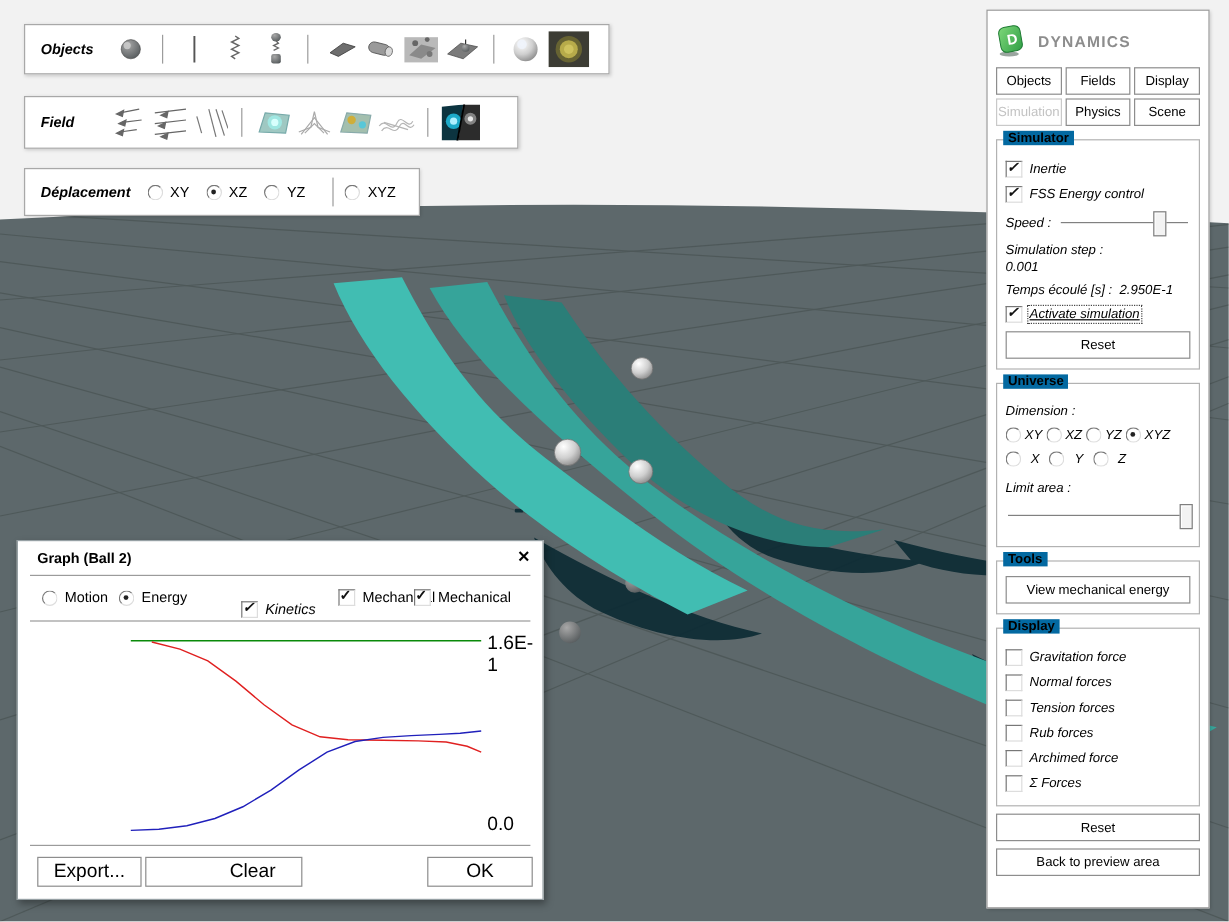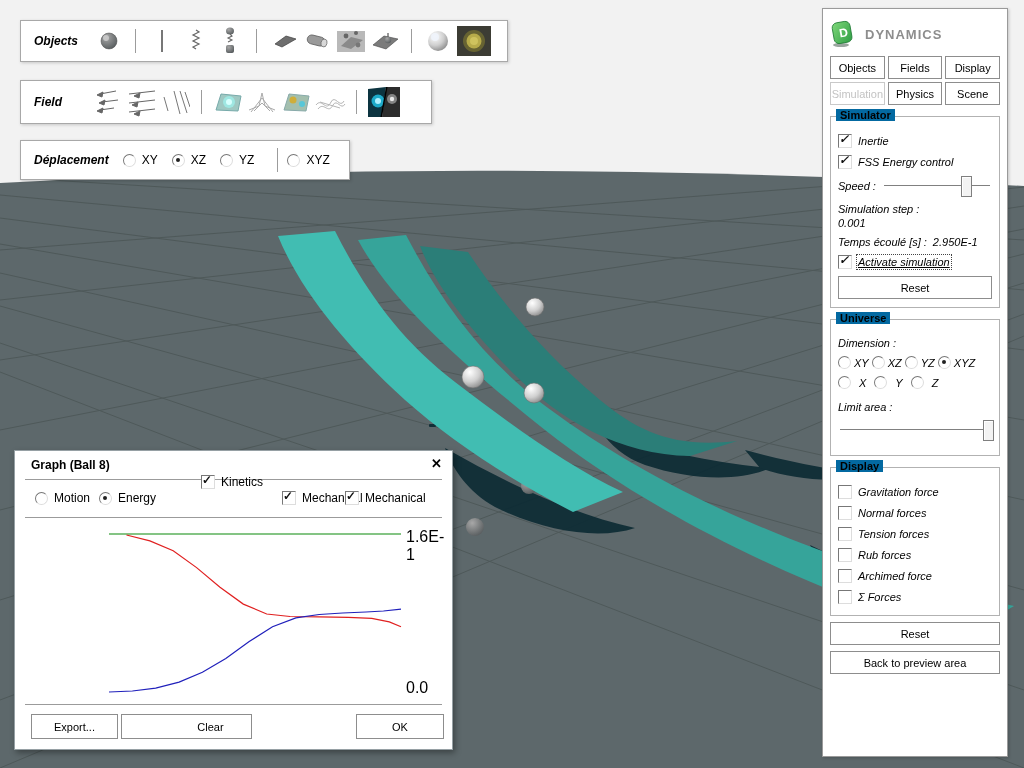--- a/index.html
+++ b/index.html
@@ -39,21 +39,21 @@
 
   
   #graph-dialog{position:absolute;left:14px;top:450px;width:437px;height:298px;background:#fff;
                 border:1px solid #96a0a4;box-shadow:2px 3px 6px rgba(0,0,0,.35);z-index:6;}
   #graph-dialog .dlg-title{position:absolute;left:16px;top:7px;font-size:12px;font-weight:bold;}
   #graph-dialog .dlg-close{position:absolute;right:10px;top:5px;font-size:13px;font-weight:bold;cursor:pointer;}
   .dlg-hr{position:absolute;left:10px;right:10px;height:1px;background:#9b9b9b;}
   #graph-dialog .ctl{position:absolute;font-size:12px;}
   #graph-dialog .ylab{position:absolute;font-size:16px;}
   #plot-svg{position:absolute;left:0;top:0;pointer-events:none;}
-  .dlg-btn{position:absolute;height:23px;font-size:11px;}
+  .dlg-btn{position:absolute;height:23px;font-size:16px;}
 
   
   #panel{position:absolute;left:822px;top:8px;width:186px;height:749px;background:#fff;
          border:1px solid #9a9a9a;box-shadow:1px 1px 3px rgba(0,0,0,.2);z-index:5;
          box-sizing:border-box;padding:6px 7px;display:flex;flex-direction:column;}
   #brand-row{display:flex;align-items:center;gap:9px;height:38px;margin-bottom:3px;}
   #brand-text{font-size:13px;font-weight:bold;color:#8d8d8d;letter-spacing:1px;}
   #nav-grid{display:grid;grid-template-columns:repeat(3,1fr);gap:3px;}
   #nav-grid .btn{height:21px;}
   .group{border:1px solid #b2b2b2;position:relative;padding:10px 7px 8px 7px;margin-top:11px;}
@@ -285,33 +285,33 @@
     <span>YZ</span>
   </div>
   <div class="tb-sep"></div>
   <div class="ctl">
     <span class="rd"></span>
     <span>XYZ</span>
   </div>
 </div>
 
 <div id="graph-dialog">
-  <span class="dlg-title">Graph (Ball 8)</span>
+  <span class="dlg-title">Graph (Ball 2)</span>
   <span class="dlg-close">✕</span>
   <div class="dlg-hr" style="top:28px;"></div>
 
   <div class="ctl" style="left:20px;top:40px;">
     <span class="rd"></span>
     <span>Motion</span>
   </div>
   <div class="ctl" style="left:84px;top:40px;">
     <span class="rd sel"></span>
     <span>Energy</span>
   </div>
-  <div class="ctl" style="left:186px;top:24px;">
+  <div class="ctl" style="left:186px;top:50px;font-style:italic;">
     <span class="cb checked"></span>
     <span>Kinetics</span>
   </div>
   <div class="ctl" style="left:267px;top:40px;">
     <span class="cb checked"></span>
     <span>Mechanical</span>
   </div>
   <div class="ctl" style="left:330px;top:40px;">
     <span class="cb checked"></span>
     <span>Mechanical</span>
@@ -438,20 +438,26 @@
       <span class="lbl">Limit area :</span>
     </div>
     <div class="row">
       <div class="slider">
         <div class="track"></div>
         <div class="thumb" style="left:94%;"></div>
       </div>
     </div>
   </div>
 
+  <div class="group">
+    <span class="gtitle">Tools</span>
+    <div class="btn wide-btn" style="margin-top:2px;">
+      <span>View mechanical energy</span>
+    </div>
+  </div>
 
   <div class="group" style="padding-bottom:4px;">
     <span class="gtitle">Display</span>
     <div class="row">
       <span class="cb"></span>
       <span>Gravitation force</span>
     </div>
     <div class="row">
       <span class="cb"></span>
       <span>Normal forces</span>

